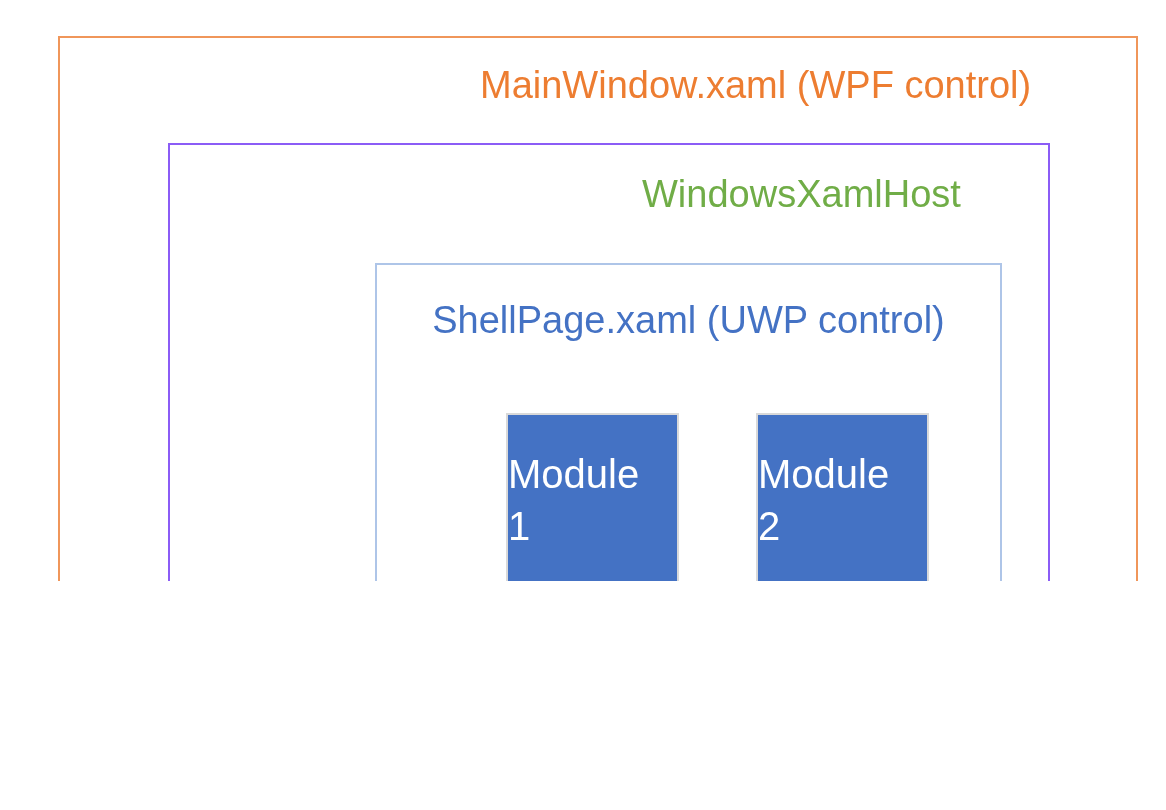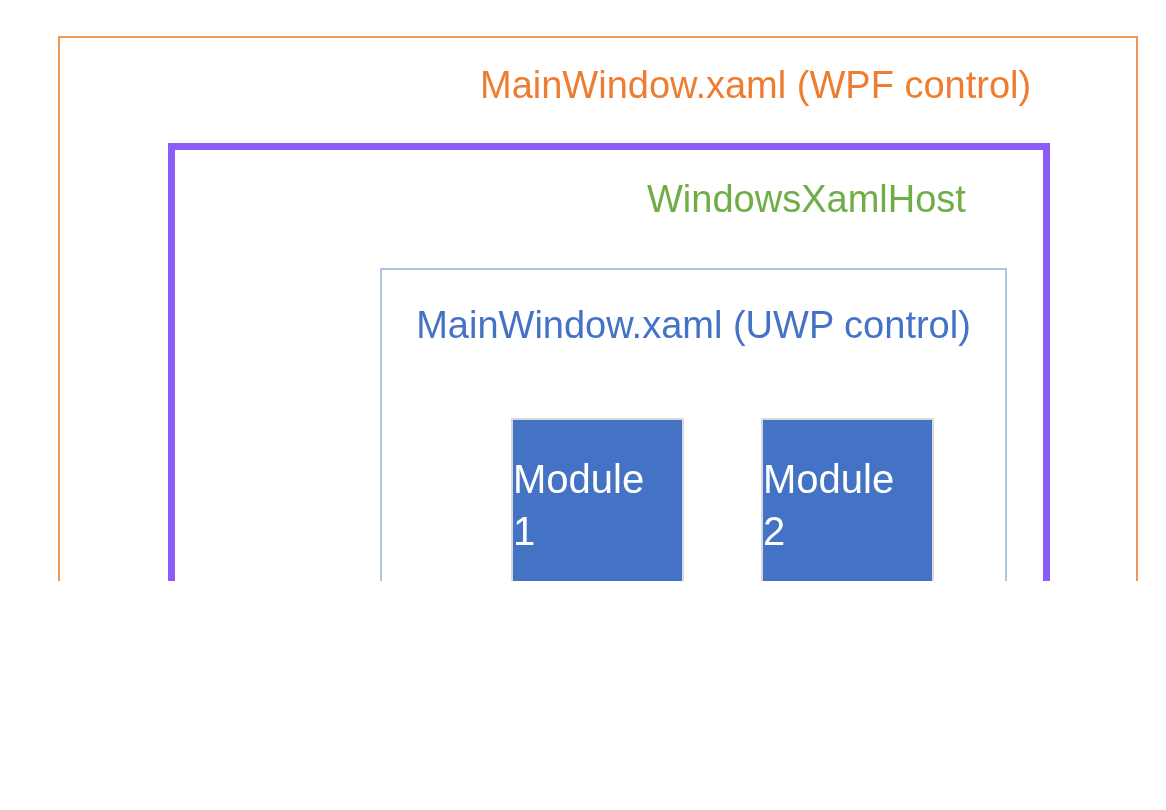--- a/index.html
+++ b/index.html
@@ -29,21 +29,21 @@
     position: absolute;
     left: 420px; top: 28px;
     font-size: 38px;
     line-height: 1.0;
     color: #ed7d31;
     white-space: nowrap;
   }
   .box-host {
     left: 108px; top: 105px;
     width: 882px; height: 577px;
-    border: 7px solid #8b5cf6;
+    border: 2px solid #8b5cf6;
   }
   .label-host {
     position: absolute;
     left: 472px; top: 30px;
     font-size: 38px;
     line-height: 1.0;
     color: #70ad47;
     white-space: nowrap;
   }
   .box-shell {
@@ -89,21 +89,21 @@
   <div class="box box-mainwindow">
 
     <div class="label-mainwindow">MainWindow.xaml (WPF control)</div>
 
     <div class="box box-host">
 
       <div class="label-host">WindowsXamlHost</div>
 
       <div class="box box-shell">
 
-        <div class="label-shell">MainWindow.xaml (UWP control)</div>
+        <div class="label-shell">ShellPage.xaml (UWP control)</div>
 
         <div class="module module-1">
           <span>Module</span>
           <span>1</span>
         </div>
 
         <div class="module module-2">
           <span>Module</span>
           <span>2</span>
         </div>

